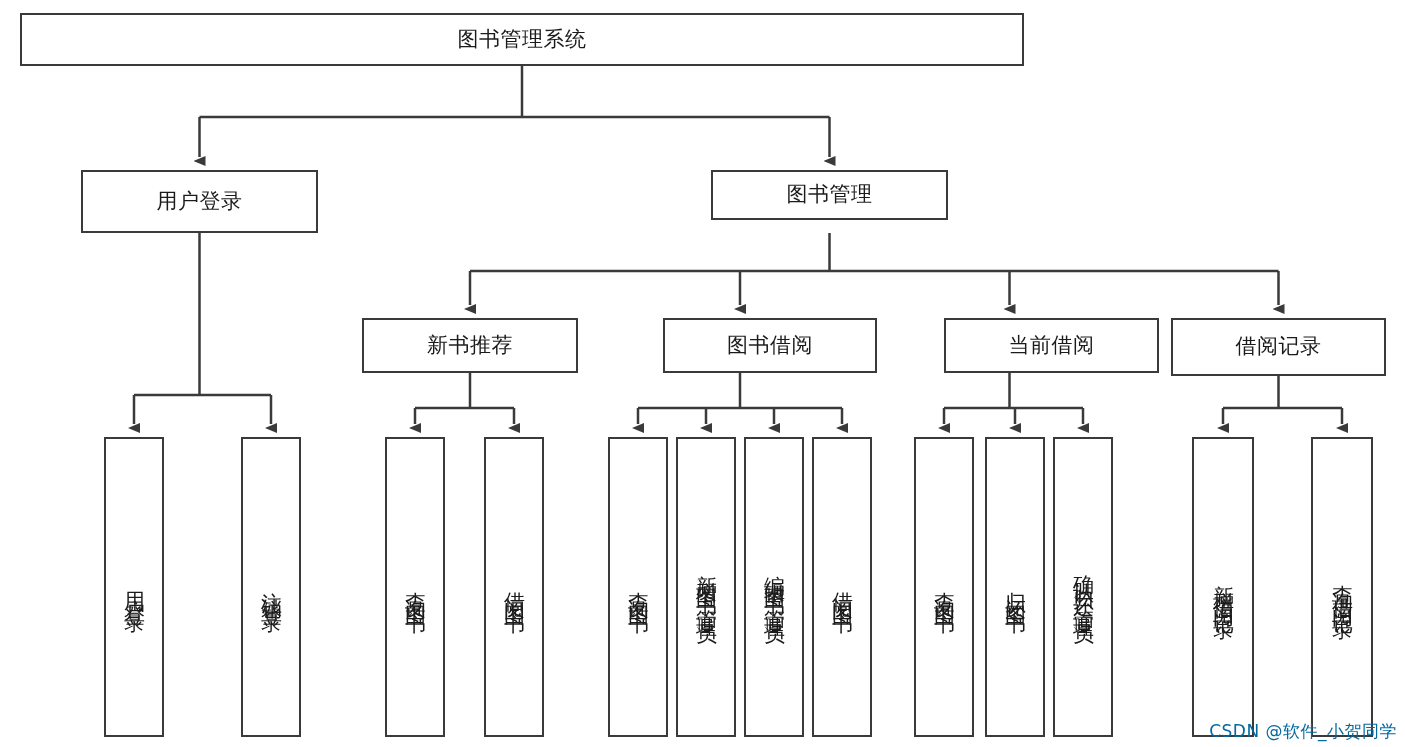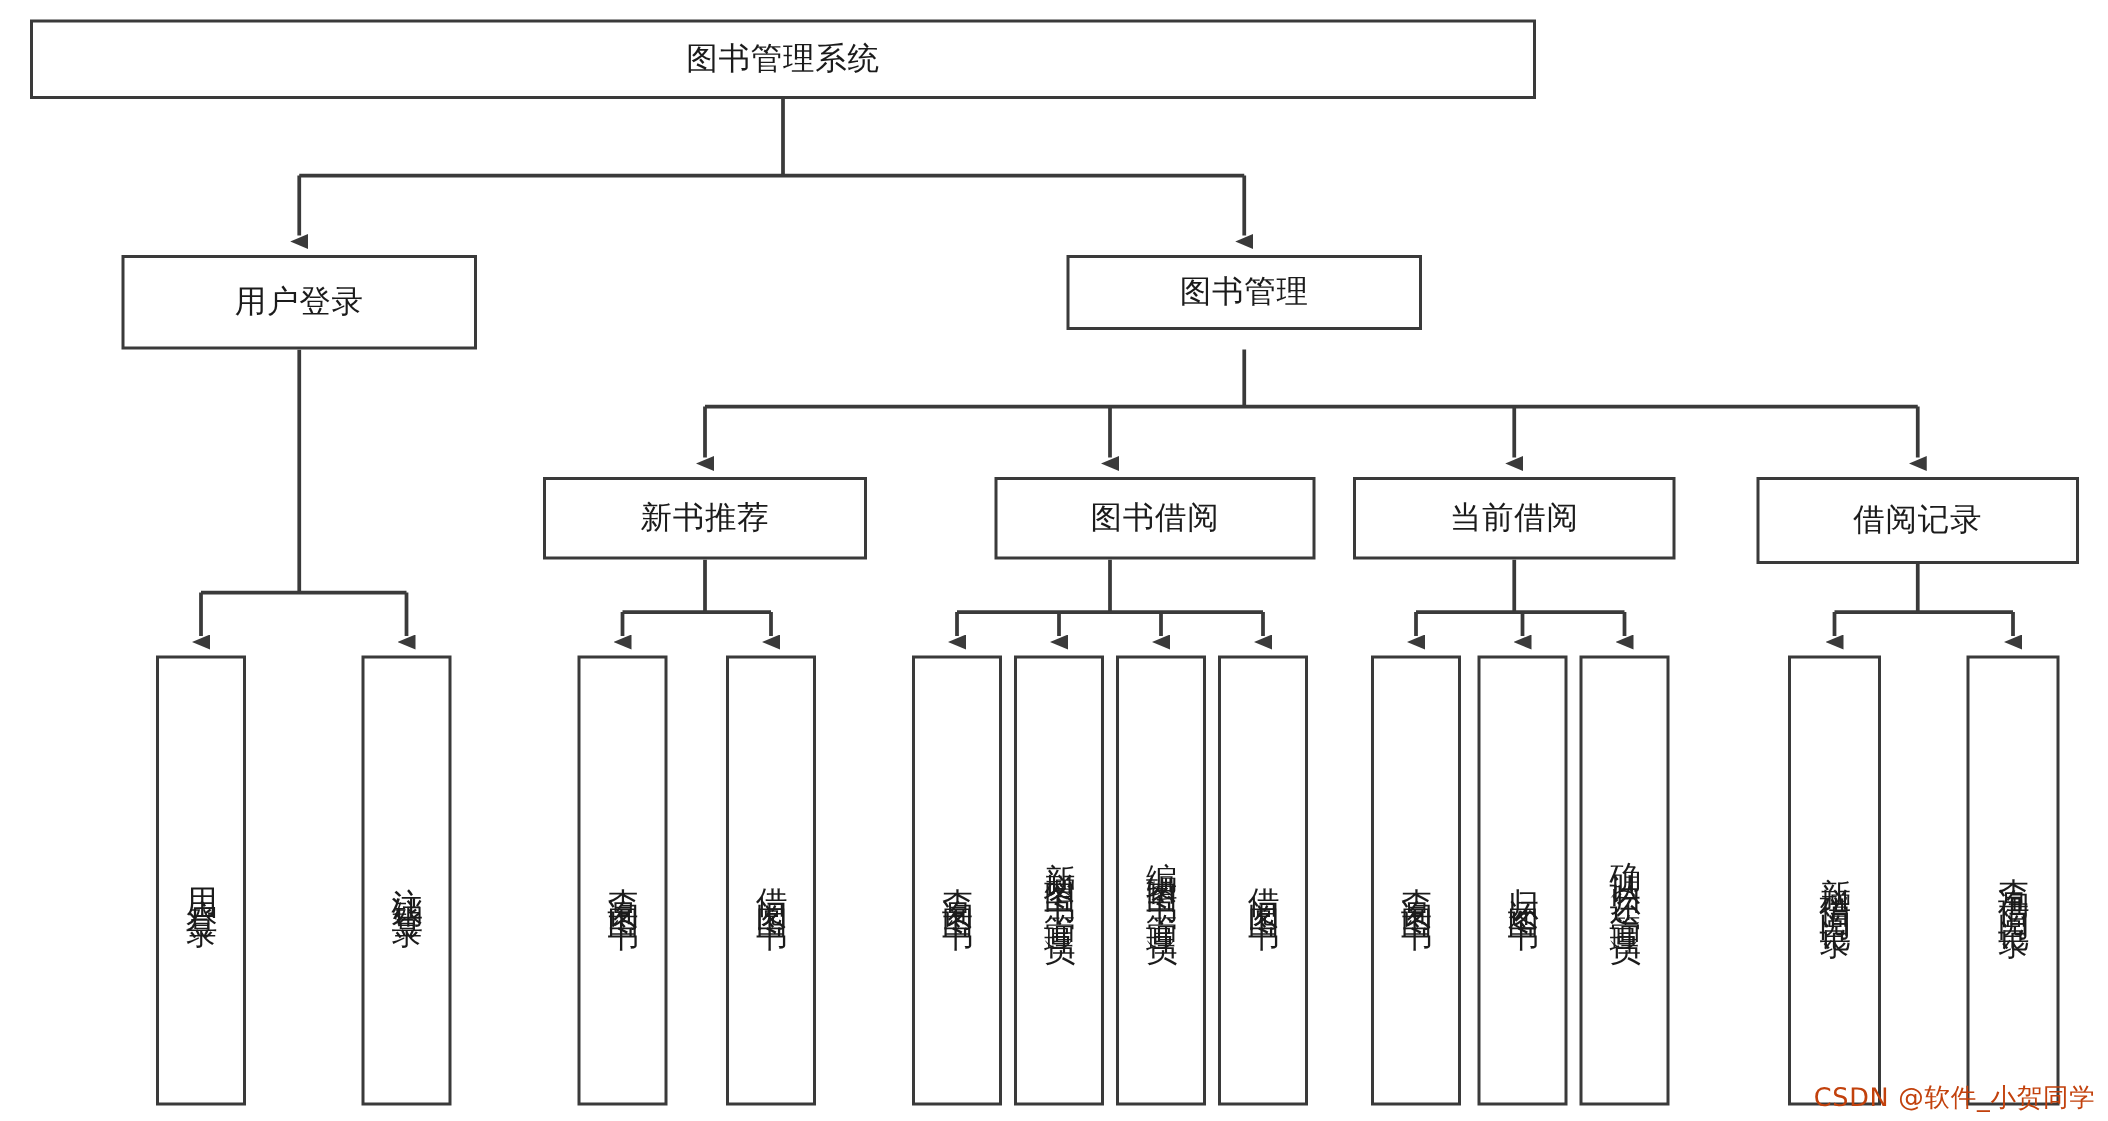--- a/index.html
+++ b/index.html
@@ -52,21 +52,21 @@
     white-space: nowrap;
     align-items: center;
     justify-content: center;
     padding-top: 4px;
   }
   .watermark {
     position: absolute;
     right: 8px;
     bottom: 4px;
     font-size: 17px;
-    color: #c2410c;
+    color: #0369a1;
     white-space: nowrap;
     letter-spacing: 0.5px;
   }
 </style>
 </head>
 <body>
 
 <div id="canvas">
 
   <svg id="wires" viewBox="0 0 1405 747" xmlns="http://www.w3.org/2000/svg">
@@ -121,21 +121,21 @@
       </div>
       <div class="node node-h" style="left: 711px; top: 170px; width: 237px; height: 50px;">
         <span>图书管理</span>
       </div>
       <div class="node node-h" style="left: 362px; top: 318px; width: 216px; height: 55px;">
         <span>新书推荐</span>
       </div>
       <div class="node node-h" style="left: 663px; top: 318px; width: 214px; height: 55px;">
         <span>图书借阅</span>
       </div>
-      <div class="node node-h" style="left: 902px; top: 318px; width: 215px; height: 55px; text-align: right;">
+      <div class="node node-h" style="left: 944px; top: 318px; width: 215px; height: 55px; text-align: right;">
         <span>当前借阅</span>
       </div>
       <div class="node node-h" style="left: 1171px; top: 318px; width: 215px; height: 58px;">
         <span>借阅记录</span>
       </div>
       <div class="node node-v" style="left: 104px; top: 437px; width: 60px; height: 300px;">
         <span>用户登录</span>
       </div>
       <div class="node node-v" style="left: 241px; top: 437px; width: 60px; height: 300px;">
         <span>注销登录</span>

